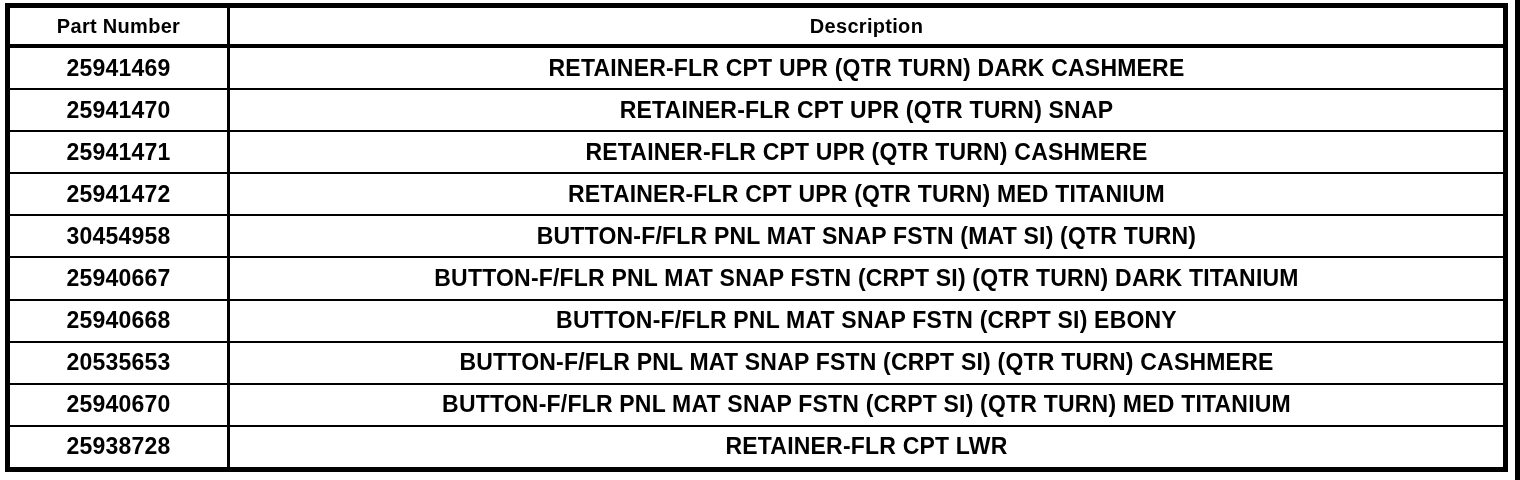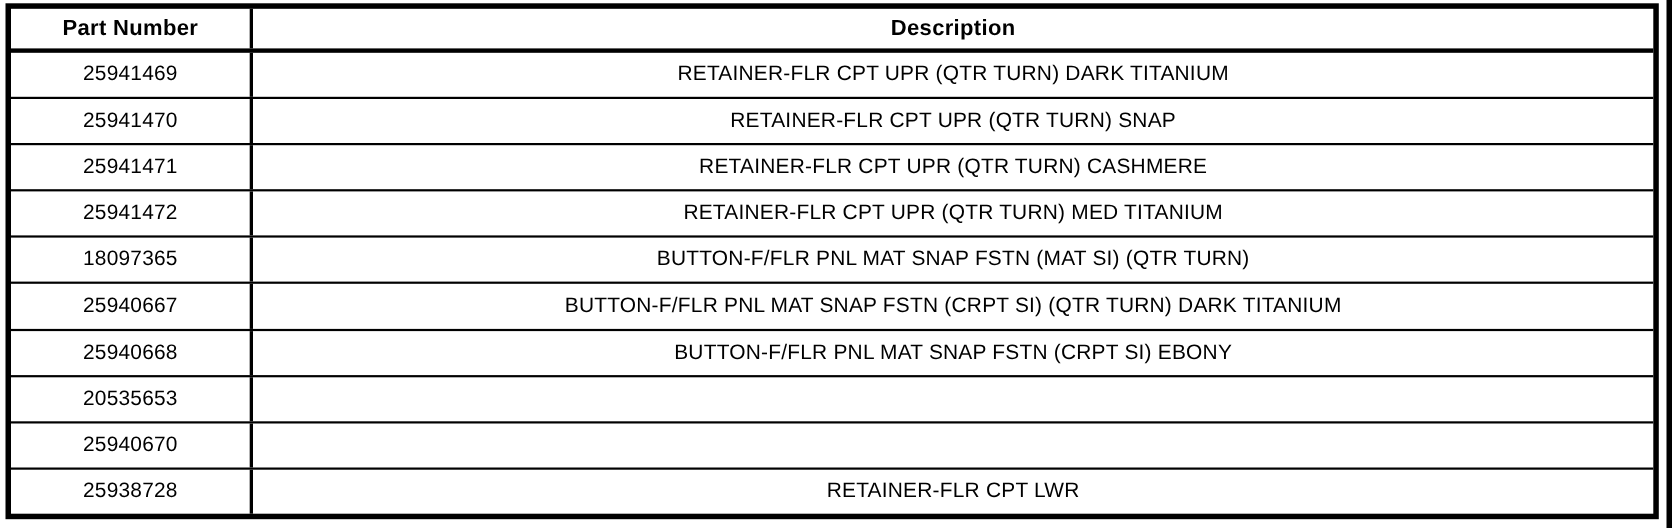--- a/index.html
+++ b/index.html
@@ -54,22 +54,23 @@
   }
   .cell.desc-col {
     flex: 1 1 auto;
   }
   .header-row .cell {
     font-weight: bold;
     font-size: 20px;
     letter-spacing: 0.3px;
   }
   .data-row .cell {
-    font-size: 19px;
+    font-size: 23px;
     letter-spacing: 0.2px;
+    font-weight: bold;
   }
   .page-edge-line {
     position: absolute;
     top: 0;
     right: 0;
     width: 5px;
     height: 480px;
     background: #000000;
   }
 </style>
@@ -80,59 +81,61 @@
 
   <div class="parts-table">
 
     <div class="row header-row">
       <div class="cell part-col">Part Number</div>
       <div class="cell desc-col">Description</div>
     </div>
 
     <div class="row data-row">
       <div class="cell part-col">25941469</div>
-      <div class="cell desc-col">RETAINER-FLR CPT UPR (QTR TURN) DARK TITANIUM</div>
+      <div class="cell desc-col">RETAINER-FLR CPT UPR (QTR TURN) DARK CASHMERE</div>
     </div>
 
     <div class="row data-row">
       <div class="cell part-col">25941470</div>
       <div class="cell desc-col">RETAINER-FLR CPT UPR (QTR TURN) SNAP</div>
     </div>
 
     <div class="row data-row">
       <div class="cell part-col">25941471</div>
       <div class="cell desc-col">RETAINER-FLR CPT UPR (QTR TURN) CASHMERE</div>
     </div>
 
     <div class="row data-row">
       <div class="cell part-col">25941472</div>
       <div class="cell desc-col">RETAINER-FLR CPT UPR (QTR TURN) MED TITANIUM</div>
     </div>
 
     <div class="row data-row">
-      <div class="cell part-col">18097365</div>
+      <div class="cell part-col">30454958</div>
       <div class="cell desc-col">BUTTON-F/FLR PNL MAT SNAP FSTN (MAT SI) (QTR TURN)</div>
     </div>
 
     <div class="row data-row">
       <div class="cell part-col">25940667</div>
       <div class="cell desc-col">BUTTON-F/FLR PNL MAT SNAP FSTN (CRPT SI) (QTR TURN) DARK TITANIUM</div>
     </div>
 
     <div class="row data-row">
       <div class="cell part-col">25940668</div>
       <div class="cell desc-col">BUTTON-F/FLR PNL MAT SNAP FSTN (CRPT SI) EBONY</div>
     </div>
 
     <div class="row data-row">
       <div class="cell part-col">20535653</div>
+      <div class="cell desc-col">BUTTON-F/FLR PNL MAT SNAP FSTN (CRPT SI) (QTR TURN) CASHMERE</div>
     </div>
 
     <div class="row data-row">
       <div class="cell part-col">25940670</div>
+      <div class="cell desc-col">BUTTON-F/FLR PNL MAT SNAP FSTN (CRPT SI) (QTR TURN) MED TITANIUM</div>
     </div>
 
     <div class="row data-row">
       <div class="cell part-col">25938728</div>
       <div class="cell desc-col">RETAINER-FLR CPT LWR</div>
     </div>
 
   </div>
 
   <div class="page-edge-line"></div>

